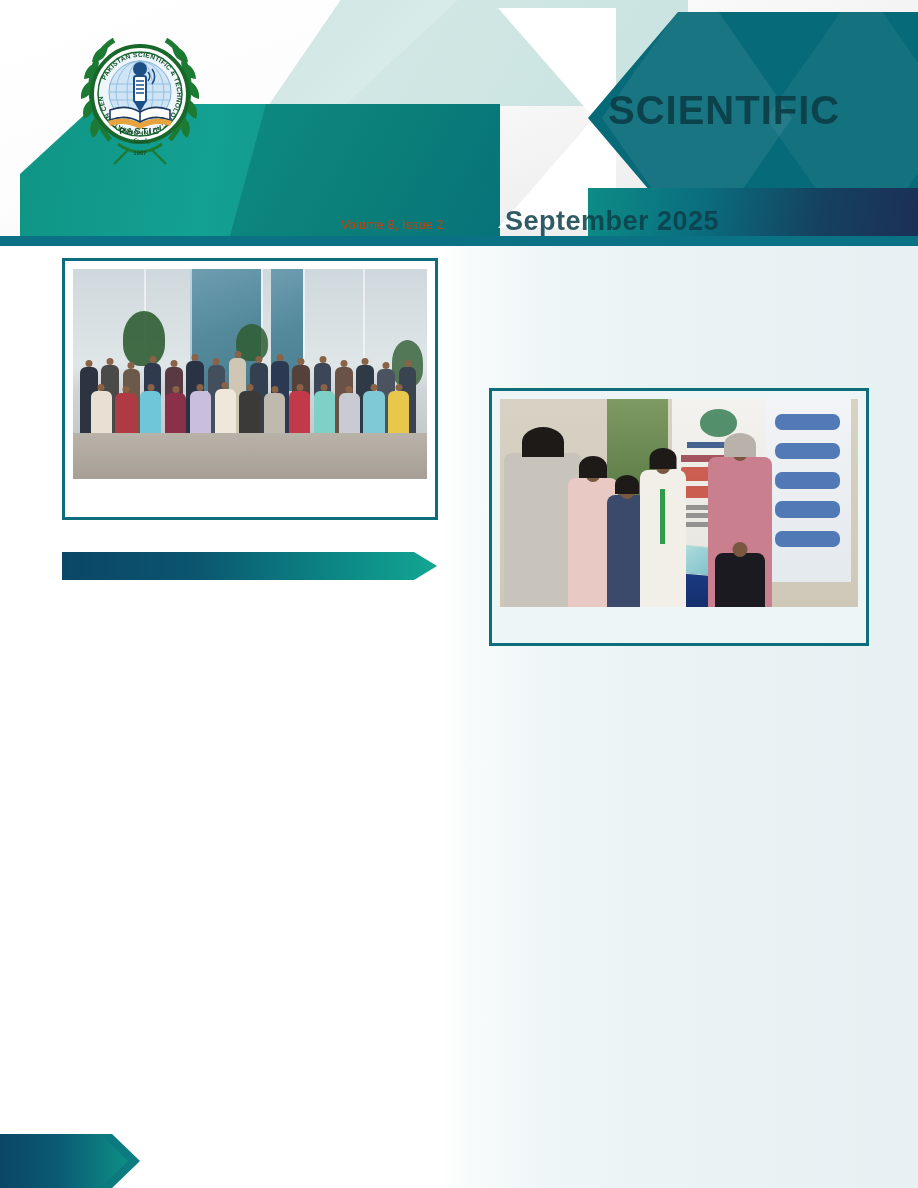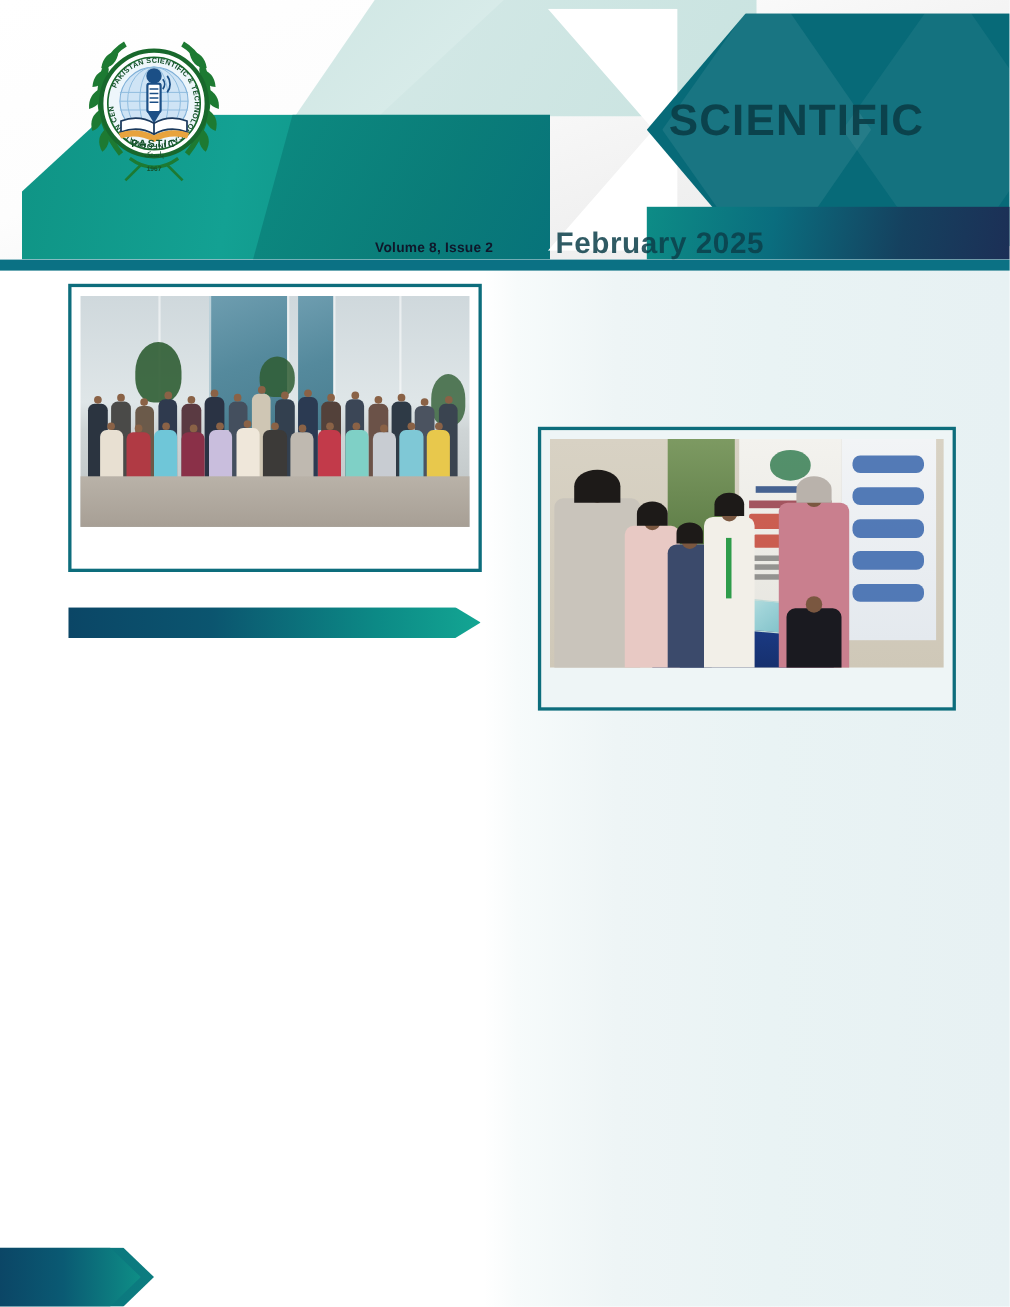--- a/index.html
+++ b/index.html
@@ -113,22 +113,22 @@
     position: absolute;
     left: 588px; top: 188px;
     width: 330px; height: 48px;
     background: linear-gradient(100deg,#0d8c86 0%,#0a6d7e 35%,#15415f 70%,#1c2f56 100%);
   }
 
   .volume-label {
     position: absolute;
     left: 341px; top: 218px;
     font-size: 12.5px;
-    font-weight: bold;
-    color: #0f172a;
+    font-weight: normal;
+    color: #c2410c;
     letter-spacing: .2px;
     z-index: 6;
   }
   .month-label {
     position: absolute;
     left: 505px; top: 206px;
     font-size: 27px;
     font-weight: bold;
     color: #0c3f4a;
     letter-spacing: .5px;
@@ -295,21 +295,21 @@
 
   <div class="hdr-band">
     <div class="ch ch1"></div>
     <div class="ch ch2"></div>
   </div>
   <div class="hdr-navy"></div>
 </div>
 
 <div class="newsletter-title">SCIENTIFIC</div>
 <div class="volume-label">Volume 8, Issue 2</div>
-<div class="month-label">February 2025</div>
+<div class="month-label">September 2025</div>
 <div class="hdr-rule"></div>
 
 <div class="logo">
   <svg viewBox="0 0 140 148" width="140" height="148">
 
     <g fill="none" stroke="#1d7a32" stroke-width="5">
       <path d="M44,18 C16,34 12,84 40,118"></path>
       <path d="M96,18 C124,34 128,84 100,118"></path>
     </g>
     <g fill="#1d7a32">

